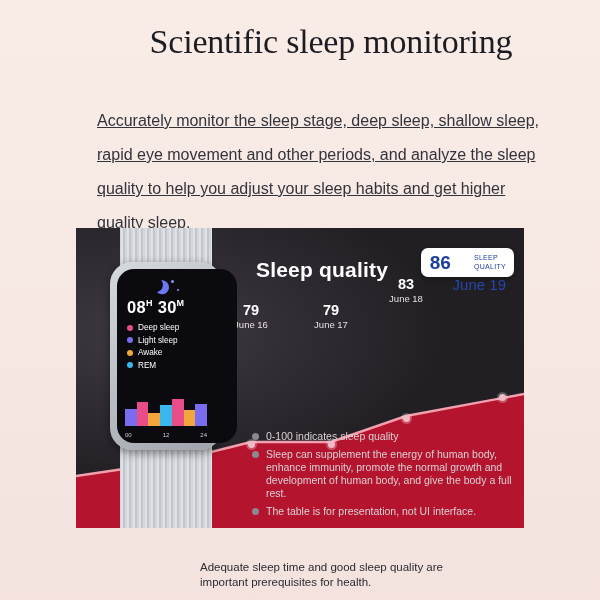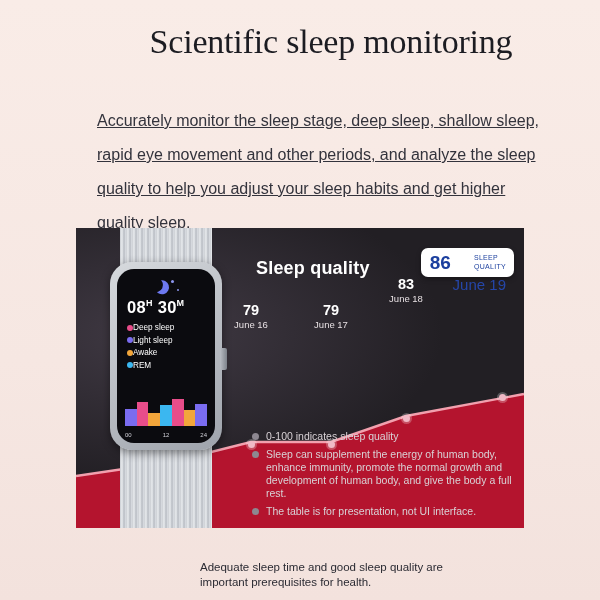--- a/index.html
+++ b/index.html
@@ -59,21 +59,21 @@
   .chart-area {
     position: absolute;
     left: 0; right: 0; bottom: 0;
     height: 170px;
   }
   .chart-area svg { display: block; width: 100%; height: 100%; }
 
   .chart-title {
     position: absolute;
     left: 180px; top: 30px;
-    font-size: 18px;
+    font-size: 21px;
     font-weight: bold;
     color: #ffffff;
     letter-spacing: .2px;
   }
 
   
   .pt-label {
     position: absolute;
     text-align: center;
     color: #ffffff;
@@ -161,21 +161,21 @@
   .crown {
     position: absolute;
     right: -5px; top: 86px;
     width: 7px; height: 22px;
     border-radius: 2px;
     background: linear-gradient(90deg,#b9bdc4,#7e838b);
   }
   .screen {
     position: absolute;
     left: 7px; top: 7px;
-    width: 98px; height: 174px;
+    width: 120px; height: 174px;
     background: #0b0b0f;
     border-radius: 17px;
     overflow: hidden;
     padding: 9px 8px 6px 8px;
   }
   .moon-row { height: 18px; position: relative; }
   .moon {
     position: absolute; left: 24px; top: 0;
     width: 14px; height: 14px;
     border-radius: 50%;
@@ -189,21 +189,21 @@
   .dur {
     color: #fff;
     font-size: 16.5px;
     font-weight: bold;
     letter-spacing: .3px;
     margin: 2px 0 6px 2px;
   }
   .dur span.u { font-size: 9px; vertical-align: top; }
 
   .legend { margin-left: 2px; }
-  .leg-item { display: flex; align-items: center; margin-bottom: 3.5px; }
+  .leg-item { display: flex; align-items: center; gap: 5px; margin-bottom: 3.5px; }
   .leg-item .sw { width: 6px; height: 6px; border-radius: 50%; }
   .leg-item .lb { color: #fff; font-size: 8.2px; }
 
   .mini-chart {
     position: absolute;
     left: 8px; bottom: 17px;
     width: 82px; height: 28px;
     display: flex;
     align-items: flex-end;
     gap: 0;

